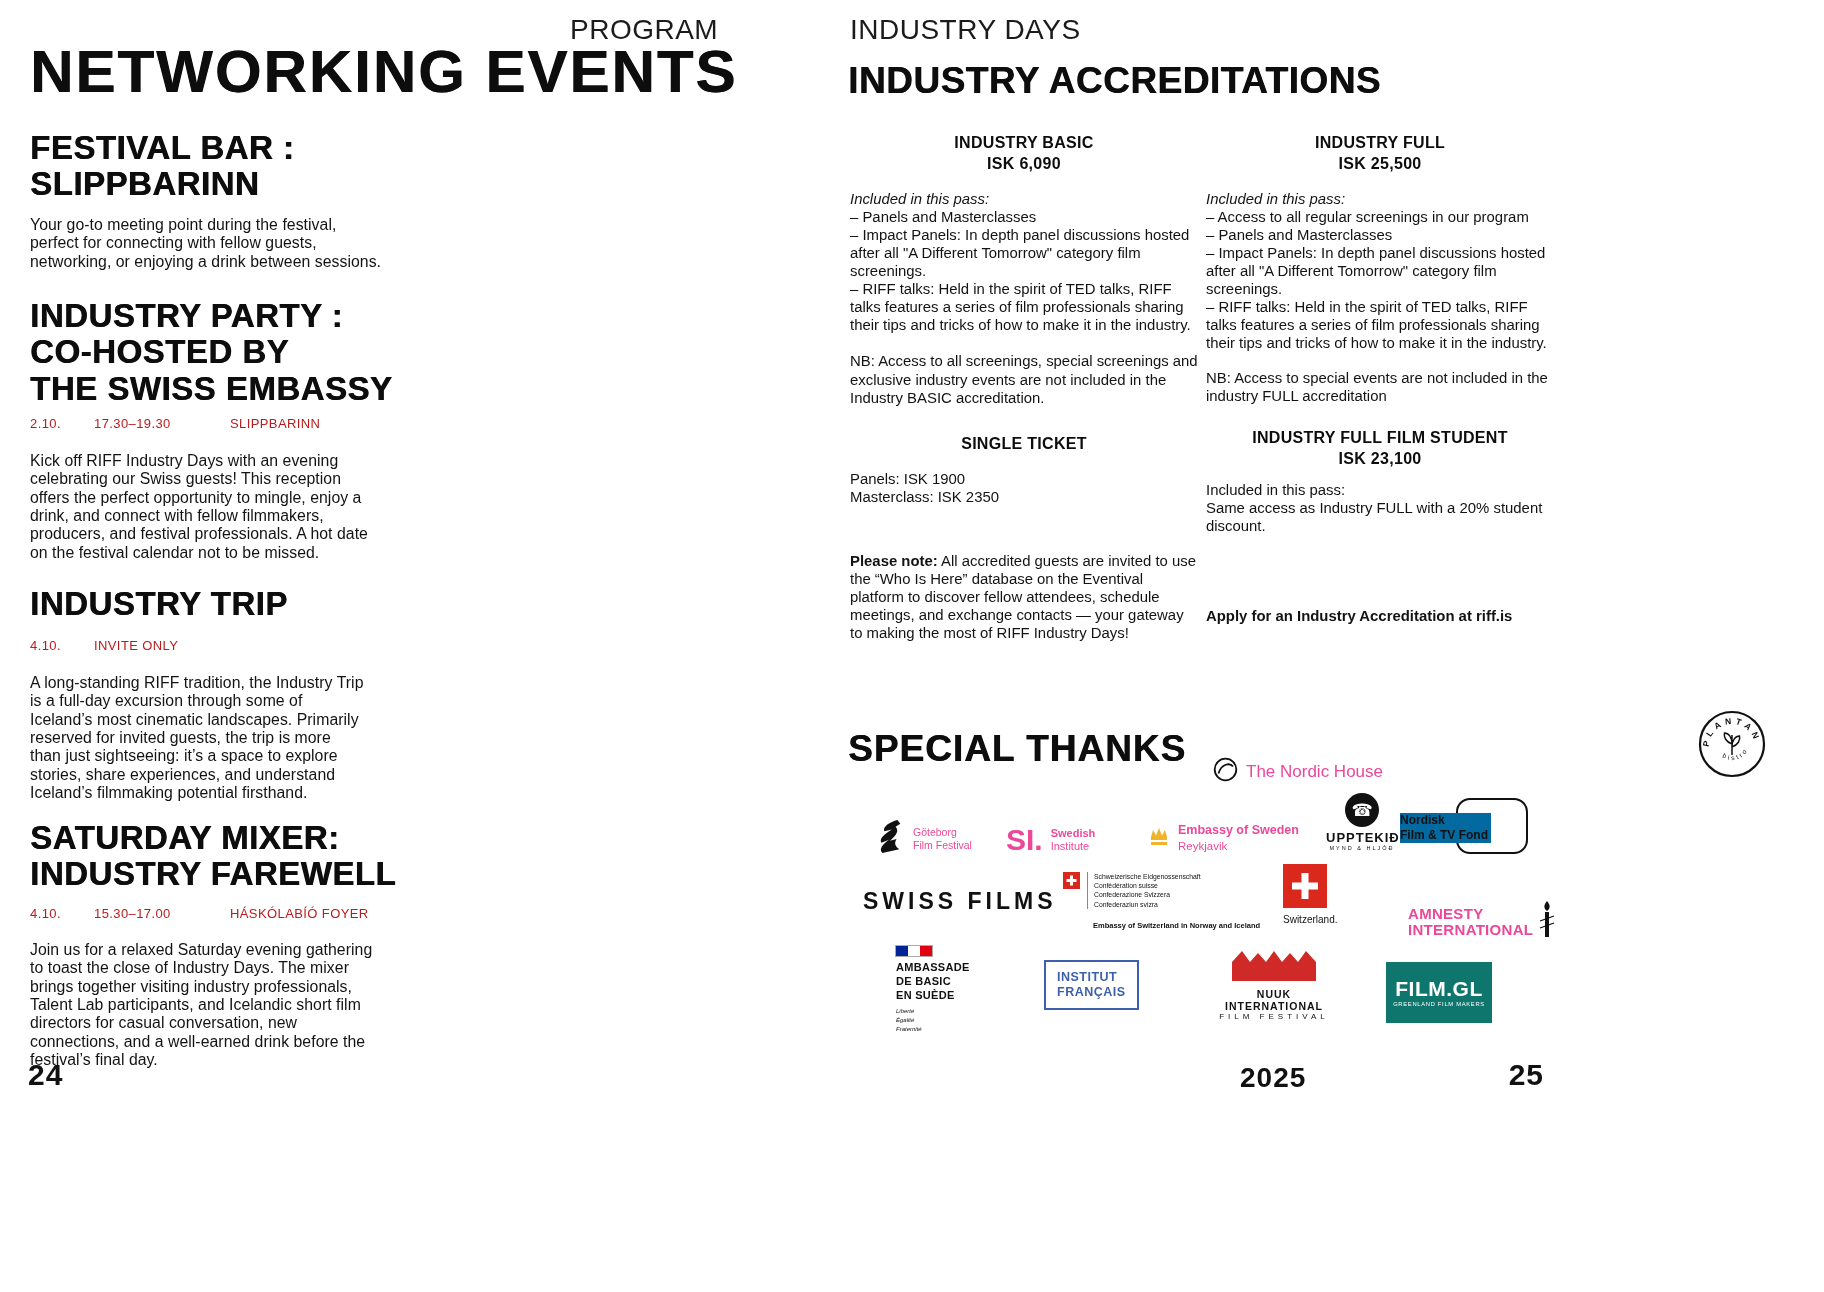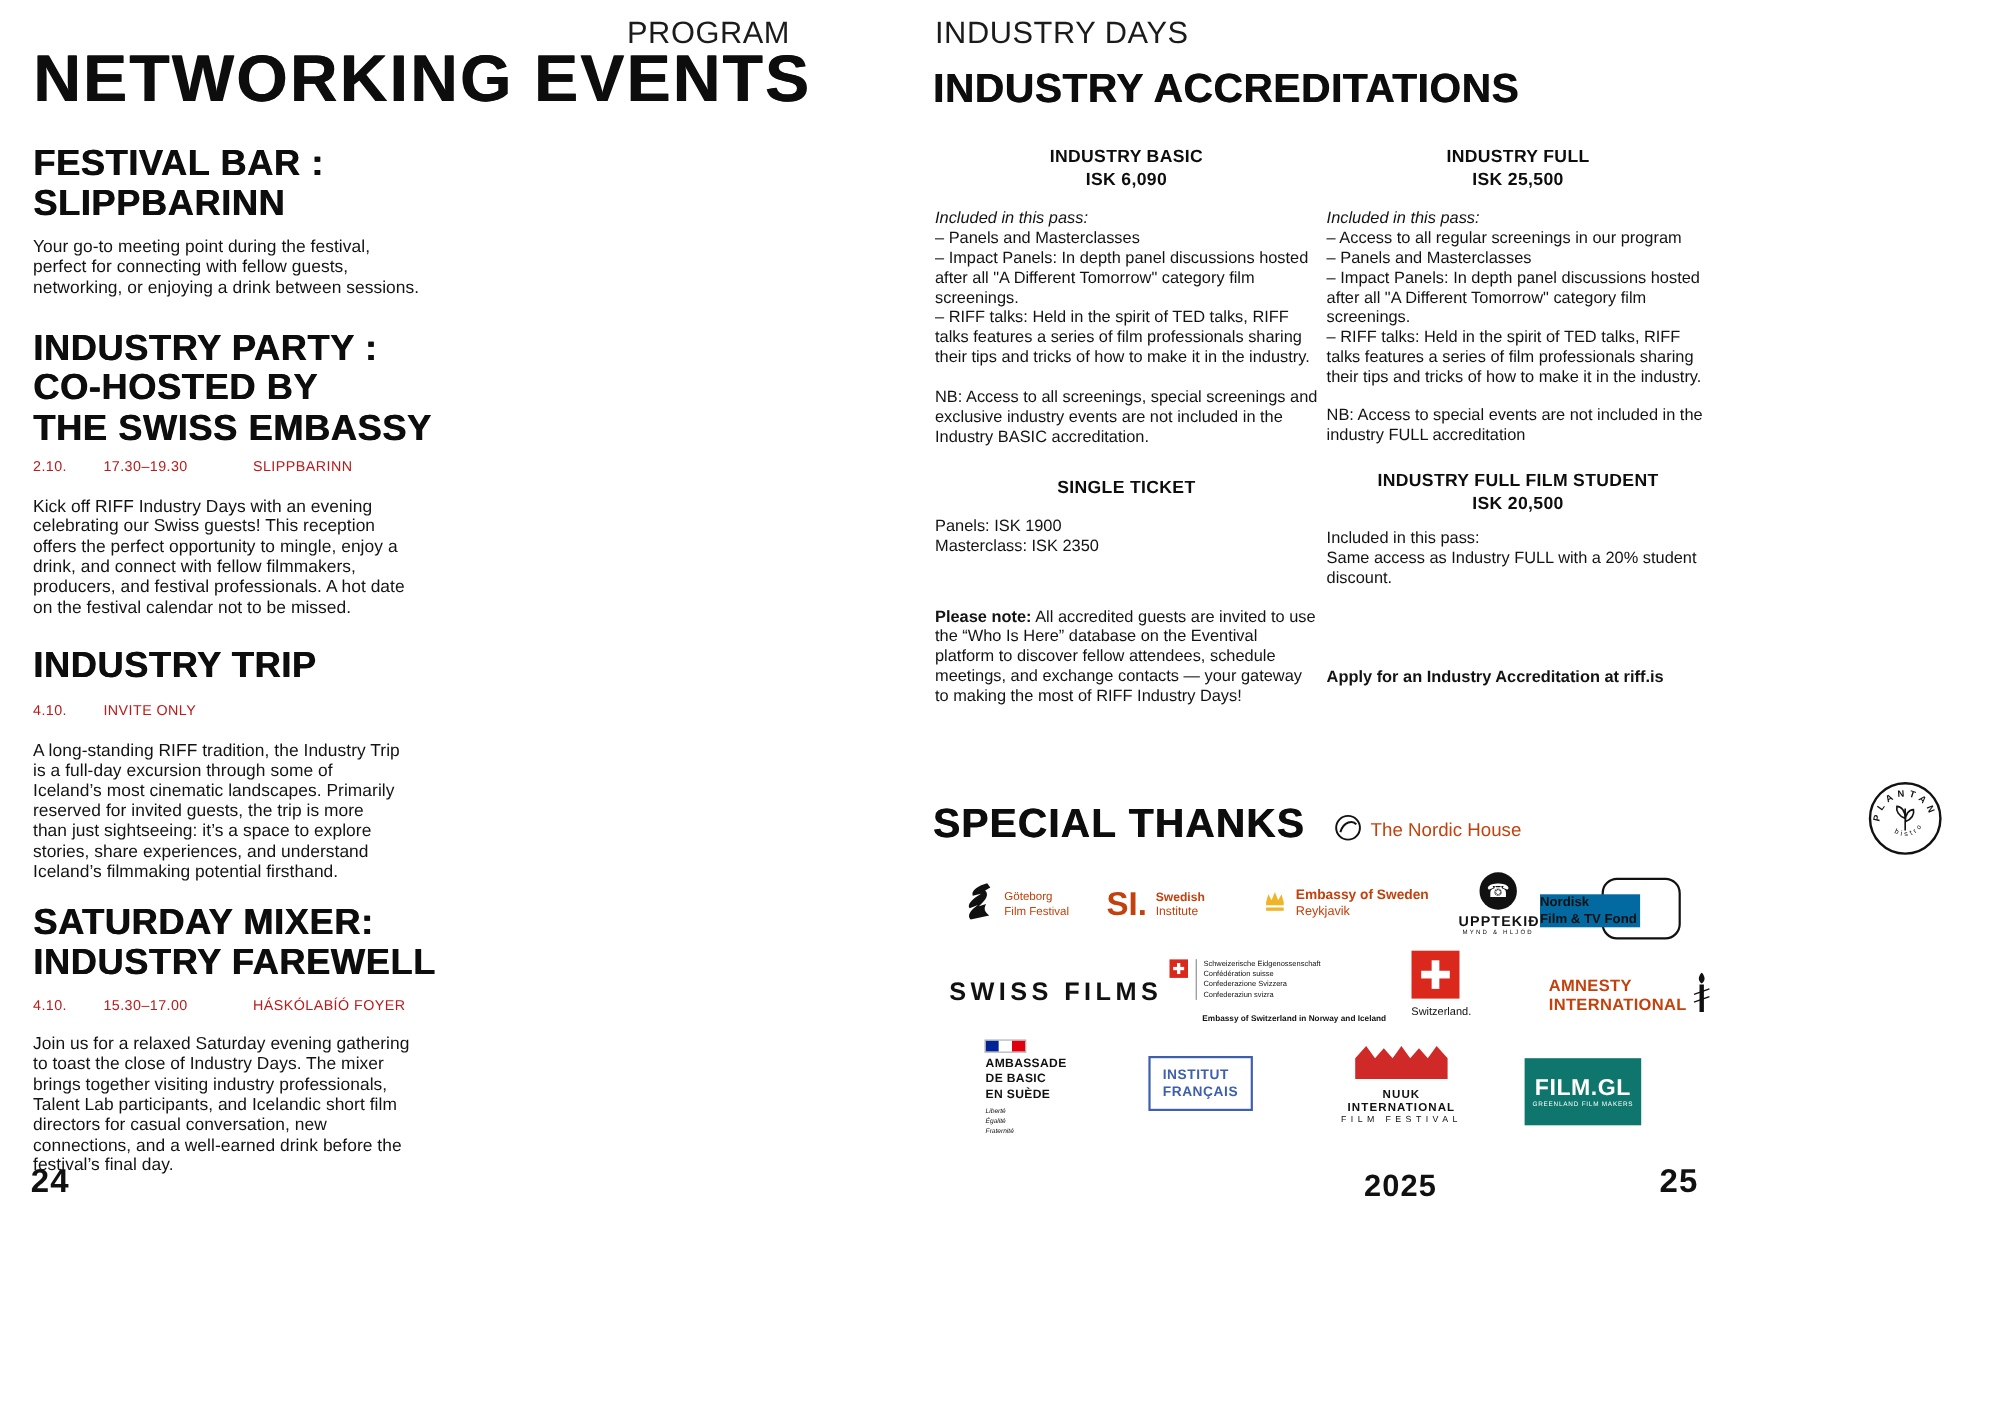--- a/index.html
+++ b/index.html
@@ -18,21 +18,21 @@
   .kicker { font-size:28px; letter-spacing:0.5px; color:#1b1b1b; font-weight:400; }
   .title-xl { font-size:60px; letter-spacing:2px; line-height:1; }
   .title-lg { font-size:37px; letter-spacing:0.5px; line-height:1; }
   .sec-h { font-size:33px; letter-spacing:0.5px; line-height:1.1; white-space:pre-line; }
   .body { font-size:15.8px; line-height:1.16; letter-spacing:0.05px; color:#131313; }
   .meta { display:grid; grid-template-columns:64px 136px auto; font-size:13px; letter-spacing:0.4px; color:#b91c1c; }
   .pagenum { font-size:30px; font-weight:700; letter-spacing:1px; }
   .rcol { position:absolute; top:132px; width:348px; font-size:14.9px; line-height:1.21; color:#131313; }
   .colhead { font-weight:700; text-align:center; white-space:pre-line; font-size:16px; line-height:1.32; letter-spacing:0.3px; color:#0d0d0d; }
   .included { font-style:italic; margin-top:16px; }
-  .logo { display:flex; align-items:center; gap:8px; color:#c2410c; }
+  .logo { display:flex; align-items:center; gap:8px; color:#ec4899;margin-top:17px; }
   .logo-sm-lines { font-size:10.5px; line-height:1.25; }
   strong { font-weight:700; }
 </style>
 </head>
 <body>
 
 <div class="spread">
 
   <section class="abs" style="left:0;top:0;width:820px;height:984px">
 
@@ -97,21 +97,21 @@
     <div class="rcol" style="left:358px">
       <div class="colhead">INDUSTRY FULL
 ISK 25,500</div>
       <div class="included">Included in this pass:</div>
       <div class="pre">– Access to all regular screenings in our program
 – Panels and Masterclasses
 – Impact Panels: In depth panel discussions hosted after all "A Different Tomorrow" category film screenings.
 – RIFF talks: Held in the spirit of TED talks, RIFF talks features a series of film professionals sharing their tips and tricks of how to make it in the industry.</div>
       <div style="margin-top:16px">NB: Access to special events are not included in the industry FULL accreditation</div>
       <div class="colhead" style="margin-top:22px">INDUSTRY FULL FILM STUDENT
-ISK 20,500</div>
+ISK 23,100</div>
       <div class="pre" style="margin-top:12px">Included in this pass:
 Same access as Industry FULL with a 20% student discount.</div>
       <div style="margin-top:72px;font-weight:700">Apply for an Industry Accreditation at riff.is</div>
     </div>
 
     <h2 class="abs display" style="left:0;top:728px;font-size:37px;letter-spacing:1px">SPECIAL THANKS</h2>
 
     <div class="abs logo" style="left:365px;top:740px">
       <span><svg width="25" height="25" viewBox="0 0 25 25">
             <circle cx="12.5" cy="12.5" r="10.8" fill="none" stroke="#111" stroke-width="1.8"></circle>

